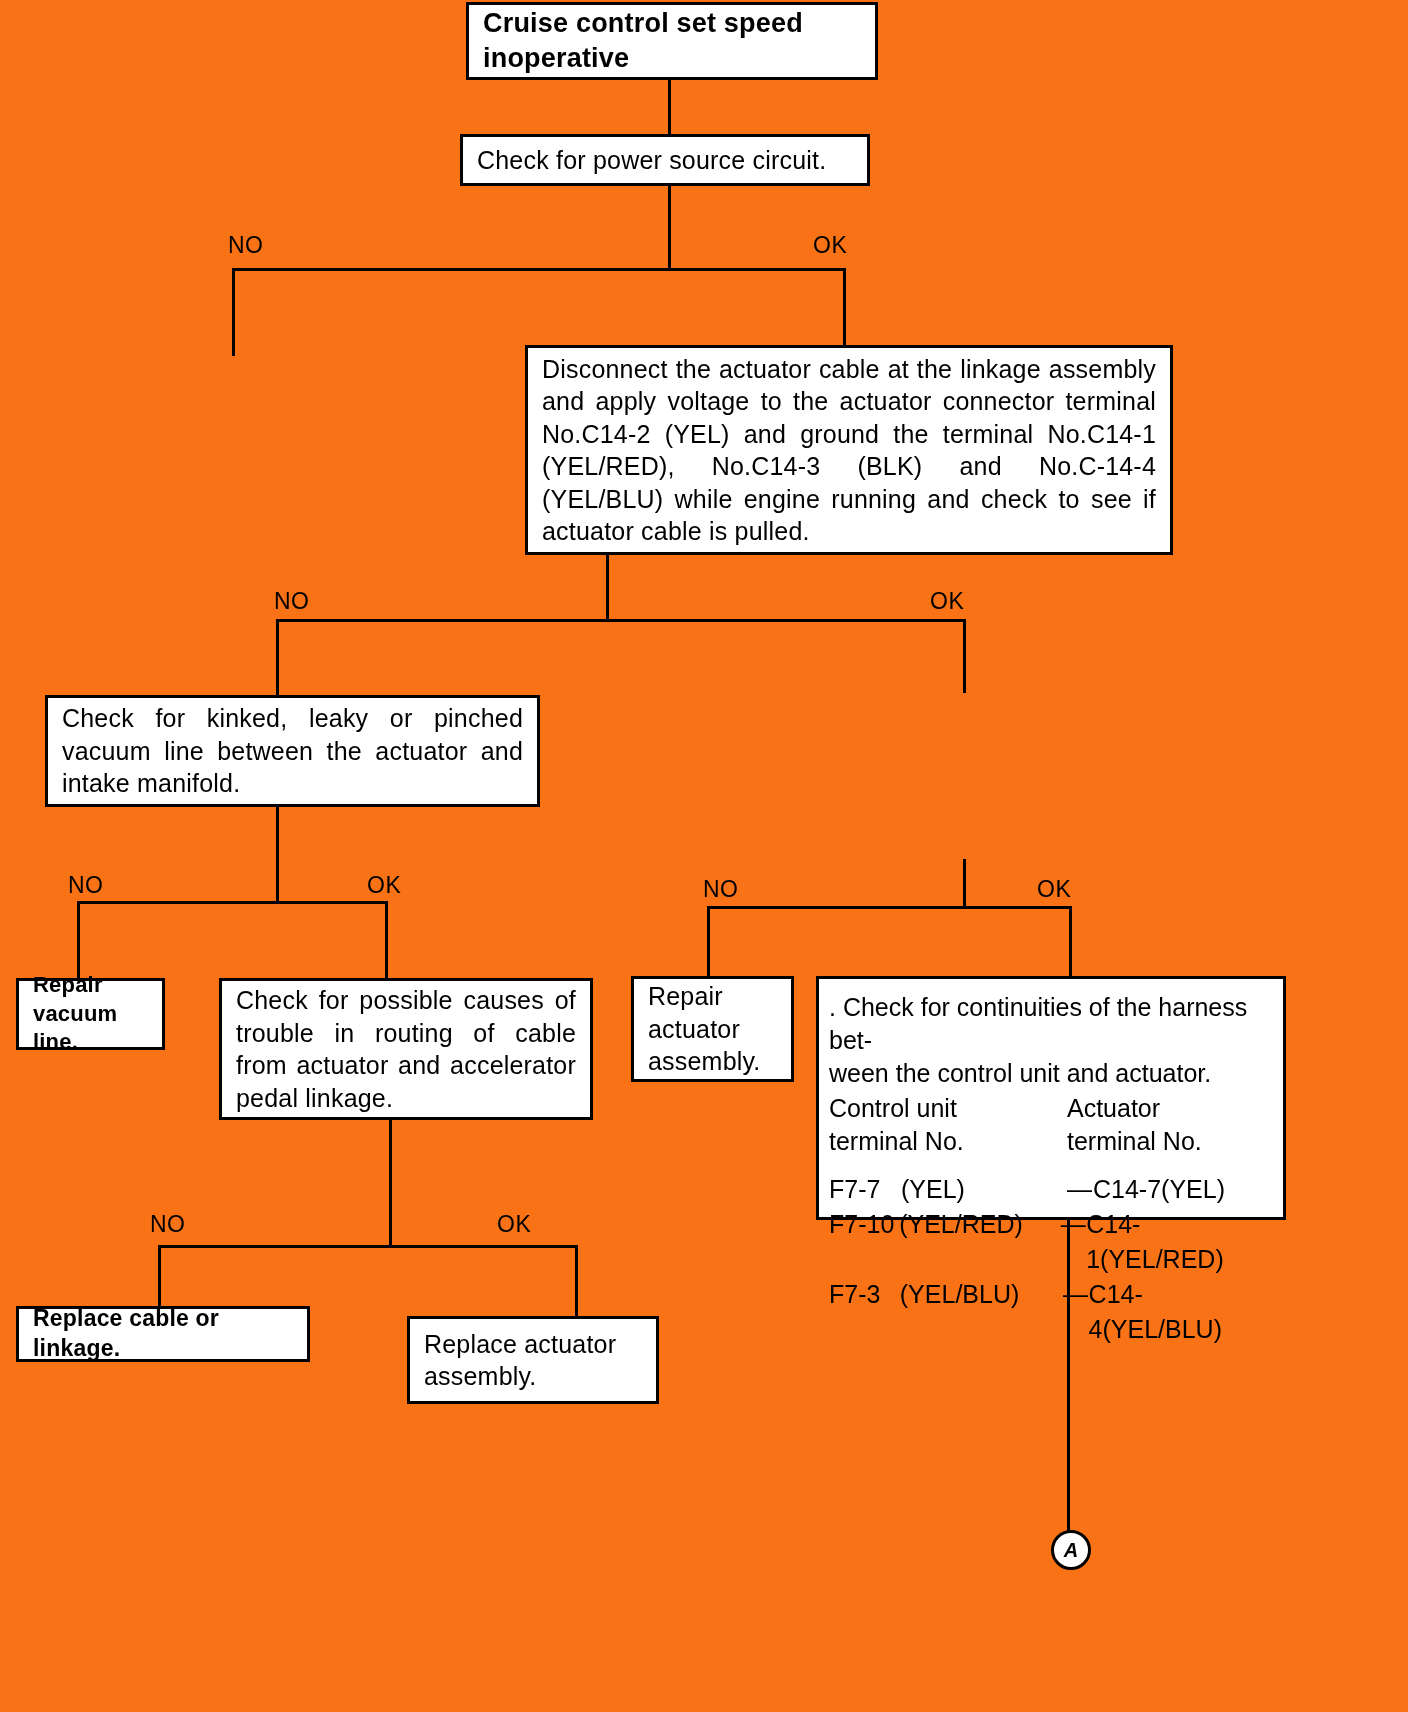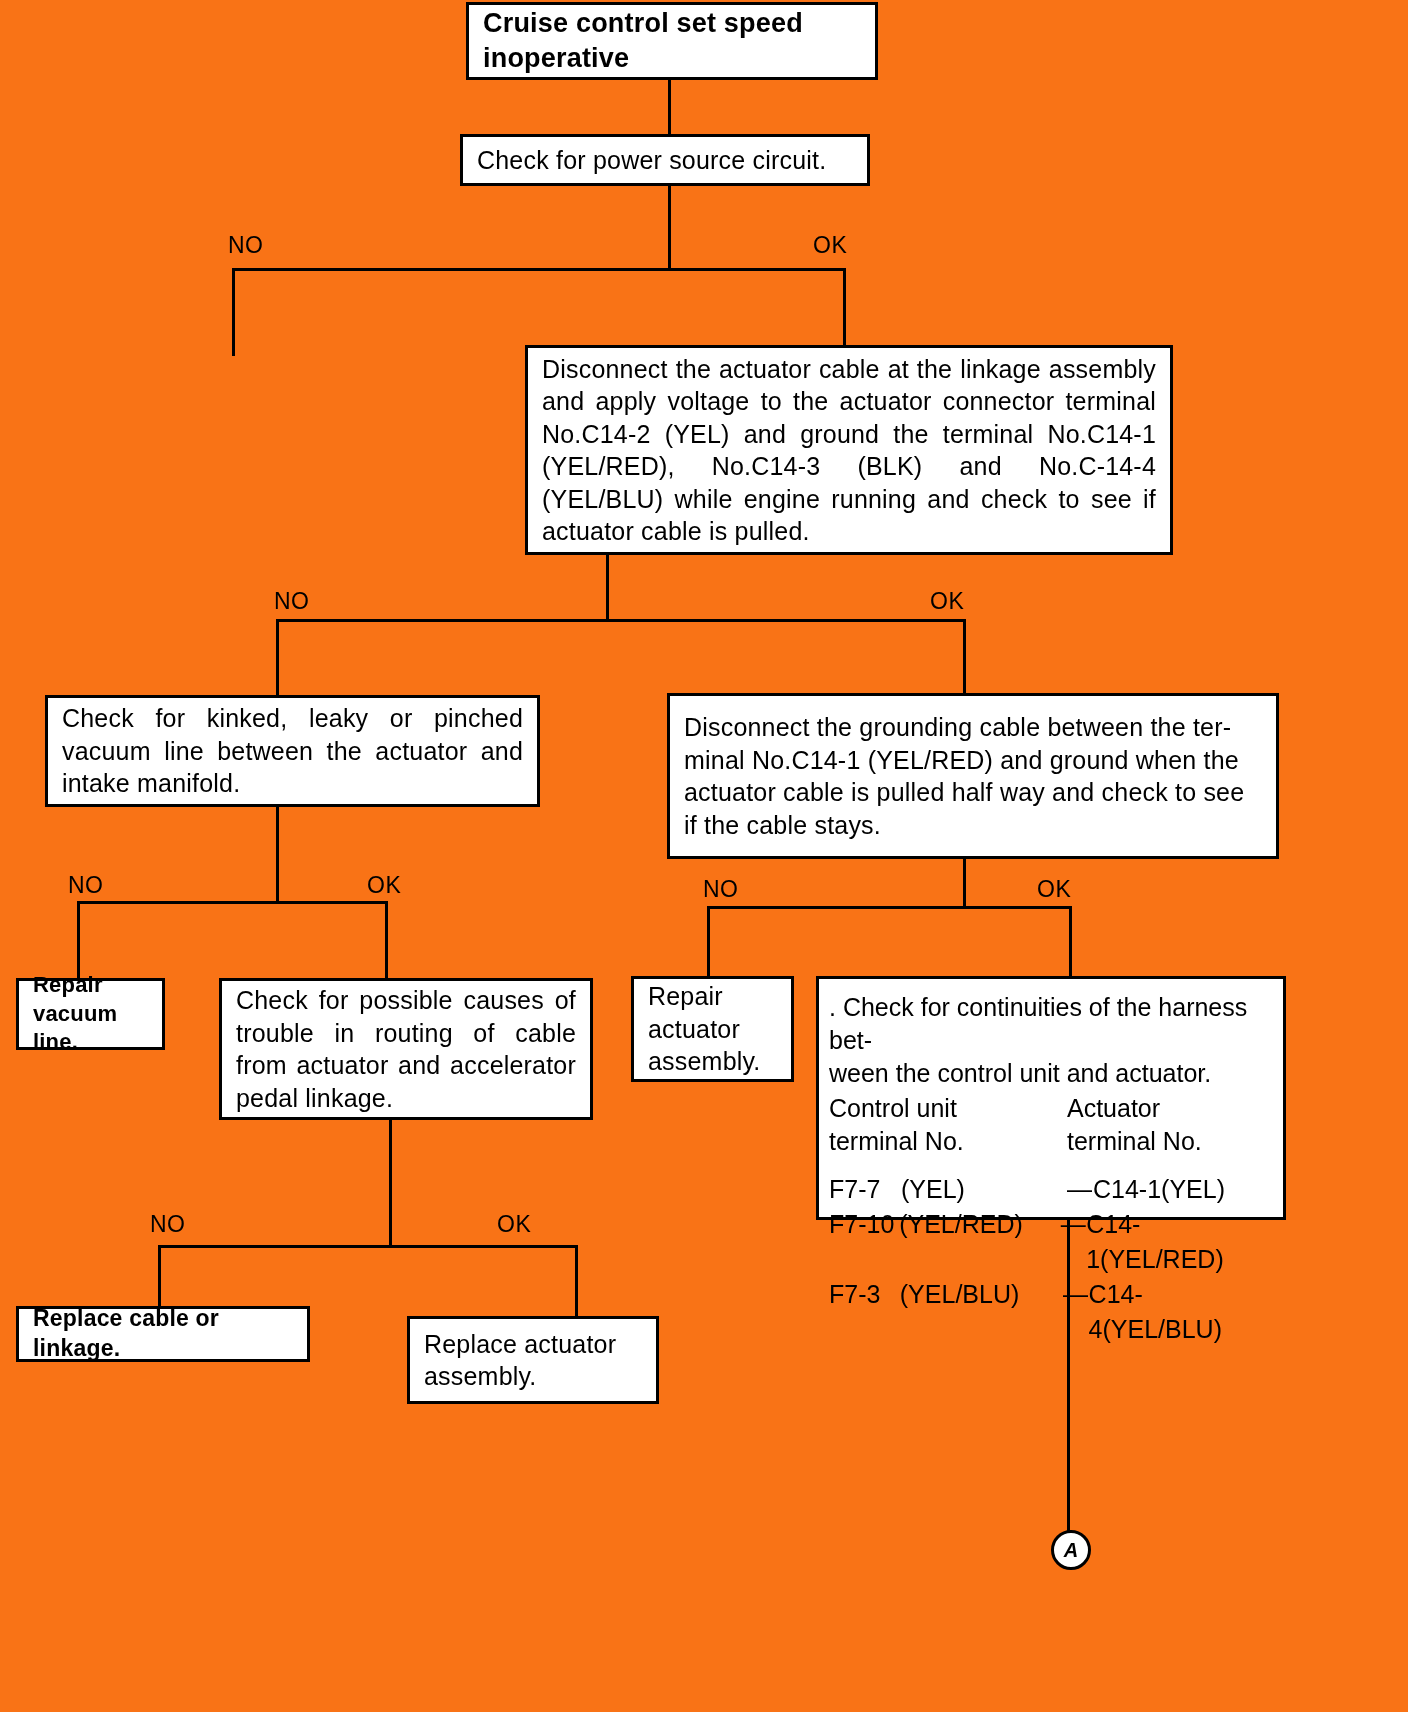--- a/index.html
+++ b/index.html
@@ -97,23 +97,20 @@
   <div class="ln" style="left:276px; top:619px; width:690px; height:3px;"></div>
   <div class="ln" style="left:276px; top:619px; width:3px; height:76px;"></div>
   <div class="ln" style="left:963px; top:619px; width:3px; height:74px;"></div>
   <div class="lbl" style="left:274px; top:588px;">NO</div>
   <div class="lbl" style="left:930px; top:588px;">OK</div>
 
   <div class="node just" style="left:45px; top:695px; width:495px; height:112px; font-size:25px;">
     <span class="txt">Check  for  kinked,  leaky  or  pinched vacuum line between the actuator and intake manifold.</span>
   </div>
 
-  <div class="node" style="left:667px; top:693px; width:612px; height:166px; font-size:25px;">
-    <span class="txt">Disconnect the grounding cable between the ter-minal No.C14-1 (YEL/RED) and ground when the actuator cable is pulled half way and check to see if the cable stays.</span>
-  </div>
 
   <div class="ln" style="left:276px; top:807px; width:3px; height:96px;"></div>
   <div class="ln" style="left:77px; top:901px; width:311px; height:3px;"></div>
   <div class="ln" style="left:77px; top:901px; width:3px; height:80px;"></div>
   <div class="ln" style="left:385px; top:901px; width:3px; height:80px;"></div>
   <div class="lbl" style="left:68px; top:872px;">NO</div>
   <div class="lbl" style="left:367px; top:872px;">OK</div>
 
   <div class="ln" style="left:963px; top:859px; width:3px; height:50px;"></div>
   <div class="ln" style="left:707px; top:906px; width:365px; height:3px;"></div>
@@ -145,21 +142,21 @@
         <div style="width:238px; font-size:25px; line-height:1.32; white-space:pre-line;">Control unit
 terminal No.</div>
         <div style="font-size:25px; line-height:1.32; white-space:pre-line;">Actuator
 terminal No.</div>
       </div>
       <div style="margin-top:12px; font-size:25px; line-height:1.40;">
         <div style="display:flex;margin-top:14px;">
           <div style="width:72px;">F7-7</div>
           <div style="width:166px;">(YEL)</div>
           <div style="width:26px;">—</div>
-          <div>C14-1(YEL)</div>
+          <div>C14-7(YEL)</div>
         </div>
         <div style="display:flex;">
           <div style="width:72px;">F7-10</div>
           <div style="width:166px;">(YEL/RED)</div>
           <div style="width:26px;">—</div>
           <div>C14-1(YEL/RED)</div>
         </div>
         <div style="display:flex;">
           <div style="width:72px;">F7-3</div>
           <div style="width:166px;">(YEL/BLU)</div>

